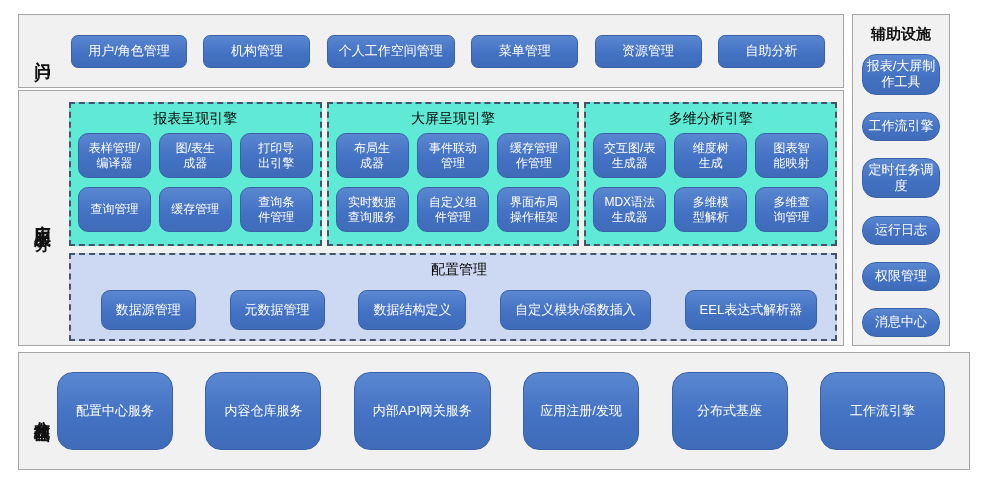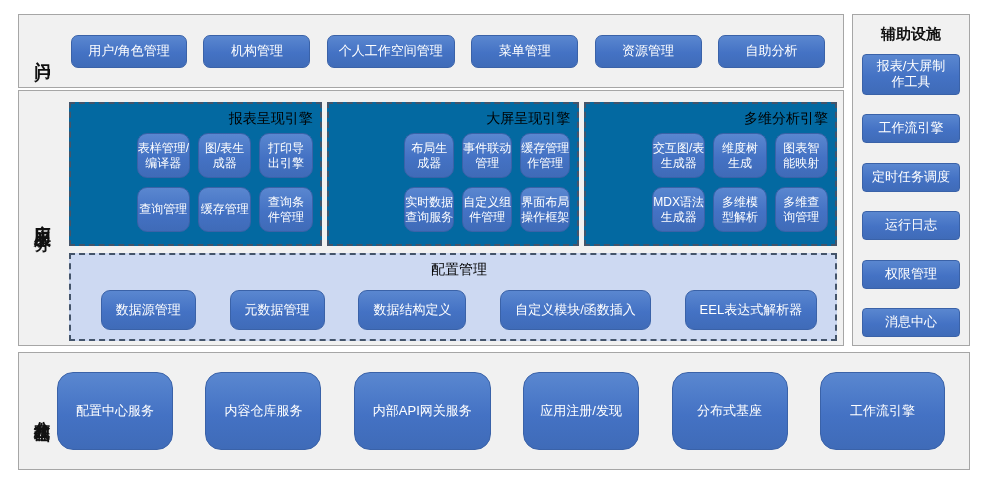--- a/index.html
+++ b/index.html
@@ -49,27 +49,26 @@
     position: absolute; left: 52px; right: 18px; top: 0; height: 100%;
     display: flex; align-items: center; justify-content: space-between;
   }
   .portal-row .btn { height: 33px; font-size: 13px; }
   
   .appsec { left: 18px; top: 90px; width: 826px; height: 256px; }
   .app-inner { position: absolute; left: 50px; right: 6px; top: 11px; bottom: 6px; }
   .engines { display: flex; gap: 5px; height: 144px; }
   .engine-box {
     flex: 1;
-    background: #0369a1;
+    background: #5eead4;
     border: 2px dashed #44546a;
     box-sizing: border-box;
     padding: 4px 7px 12px 7px;
     display: flex;
     flex-direction: column;
-    align-items: flex-end;
   }
   .engine-title {
     text-align: center;
     font-size: 14px;
     color: #000;
     padding: 2px 0 5px 0;
   }
   .engine-grid {
     flex: 1;
     display: grid;
@@ -96,31 +95,31 @@
   .config-row .btn { height: 40px; border-radius: 9px; font-size: 13px; padding: 0 14px; }
   
   .basesec { left: 18px; top: 352px; width: 952px; height: 118px; }
   .base-row {
     position: absolute; left: 38px; right: 24px; top: 0; height: 100%;
     display: flex; align-items: center; justify-content: space-between;
   }
   .base-row .btn { height: 78px; border-radius: 16px; font-size: 13px; }
   .basesec .v-label { font-size: 16px; letter-spacing: 1px; }
   
-  .auxsec { left: 852px; top: 14px; width: 118px; height: 332px; }
+  .auxsec { left: 852px; top: 14px; width: 98px; height: 332px; }
   .aux-inner {
     position: absolute; left: 9px; right: 9px; top: 6px; bottom: 8px;
     display: flex; flex-direction: column; align-items: center;
   }
   .aux-title { font-weight: bold; font-size: 15px; color: #111; padding: 4px 0 10px 0; }
   .aux-btns {
     flex: 1; width: 100%;
     display: flex; flex-direction: column; justify-content: space-between; align-items: center;
   }
-  .aux-btns .btn { width: 100%; min-height: 29px; border-radius: 4px; font-size: 13px; padding: 3px 2px; }
+  .aux-btns .btn { width: 100%; min-height: 29px; border-radius: 14px; font-size: 13px; padding: 3px 2px; }
 </style>
 </head>
 <body>
 
 <div class="canvas">
 
   <div class="panel portal">
     <div class="v-label">门户</div>
     <div class="portal-row">
       <div class="btn" style="width:116px">用户/角色管理</div>

